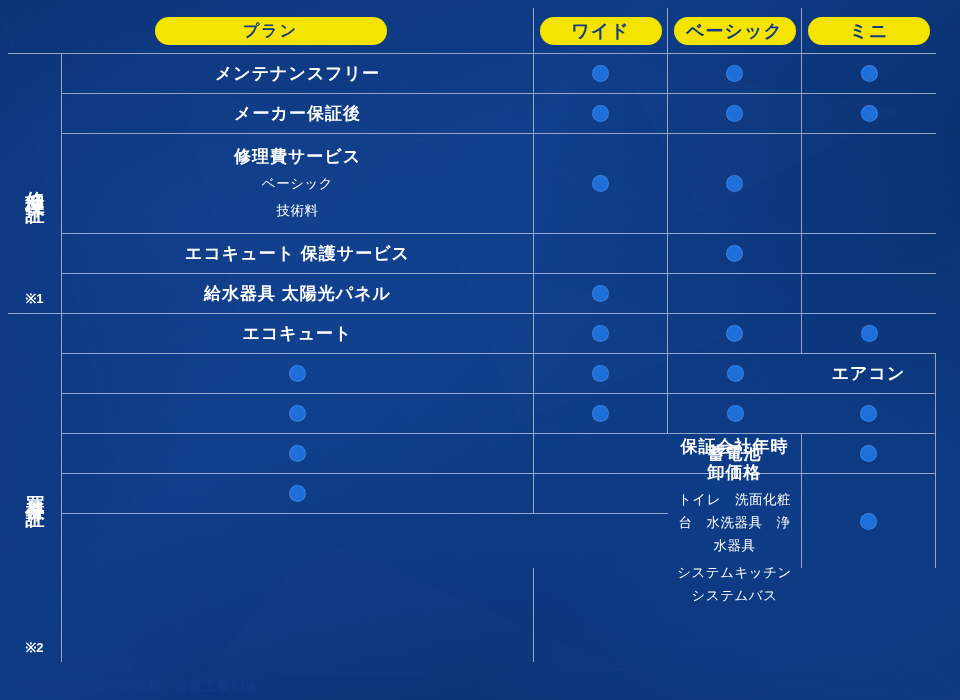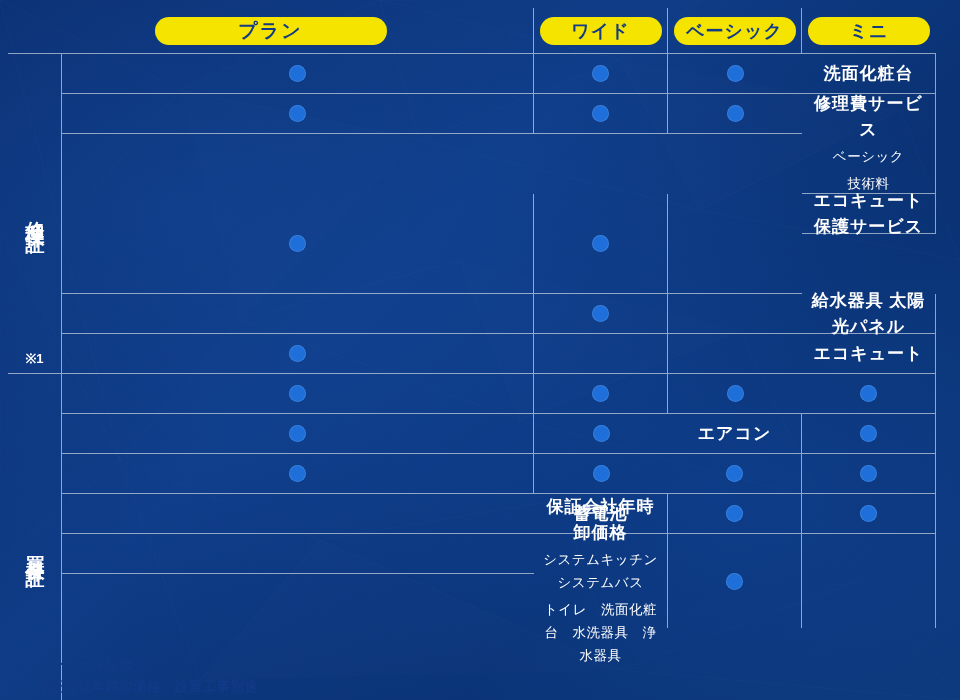--- a/index.html
+++ b/index.html
@@ -54,21 +54,21 @@
 
   
   .hdr-row .cell {
     height: 46px;
     border-bottom: 1px solid rgba(255,255,255,0.55);
   }
   .pill {
     background: #f5e400;
     color: #123a86;
     font-weight: bold;
-    font-size: 19px;
+    font-size: 16px;
     letter-spacing: 2px;
     border-radius: 14px;
     padding: 4px 0;
     text-align: center;
     line-height: 20px;
   }
   .pill.plan { width: 232px; }
   .pill.col { width: 122px; font-size: 18px; letter-spacing: 1px; }
 
   .sidelabel {
@@ -182,32 +182,35 @@
       </div>
     </div>
 
     <div class="cell" style="grid-row: 2 / span 5;">
       <div class="side-wrap">
         <div class="sidelabel">修理保証</div>
         <div class="note-mark">※1</div>
       </div>
     </div>
 
-    <div class="cell" style="height:40px;">
-        <span class="dot"></span>
-      </div>
-    <div class="cell" style="height:40px;">
-        <span class="dot"></span>
-      </div>
-    <div class="cell nb-r" style="height:40px;">
-        <span class="dot"></span>
-      </div>
-
-    <div class="cell item" style="height:40px;">
-      <div class="title">洗面化粧台</div>
+    <div class="cell item" style="height:40px;">
+      <div class="title">メンテナンスフリー</div>
+    </div>
+    <div class="cell" style="height:40px;">
+        <span class="dot"></span>
+      </div>
+    <div class="cell" style="height:40px;">
+        <span class="dot"></span>
+      </div>
+    <div class="cell nb-r" style="height:40px;">
+        <span class="dot"></span>
+      </div>
+
+    <div class="cell item" style="height:40px;">
+      <div class="title">メーカー保証後</div>
     </div>
     <div class="cell" style="height:40px;">
         <span class="dot"></span>
       </div>
     <div class="cell" style="height:40px;">
         <span class="dot"></span>
       </div>
     <div class="cell nb-r" style="height:40px;">
         <span class="dot"></span>
       </div>
@@ -300,22 +303,22 @@
     <div class="cell" style="height:40px;">
         <span class="dot"></span>
       </div>
     <div class="cell" style="height:40px;">
         <span class="dot"></span>
       </div>
     <div class="cell nb-r" style="height:40px;"></div>
 
     <div class="cell item nb-b" style="height:94px;">
       <div class="title">保証会社年時卸価格</div>
+      <div class="sub two">トイレ　洗面化粧台　水洗器具　浄水器具</div>
       <div class="sub two">システムキッチン　システムバス</div>
-      <div class="sub two">トイレ　洗面化粧台　水洗器具　浄水器具</div>
     </div>
     <div class="cell nb-b" style="height:94px;">
         <span class="dot"></span>
       </div>
     <div class="cell nb-b" style="height:94px;"></div>
     <div class="cell nb-r nb-b" style="height:94px;"></div>
 
   </div>
 </div>
 

